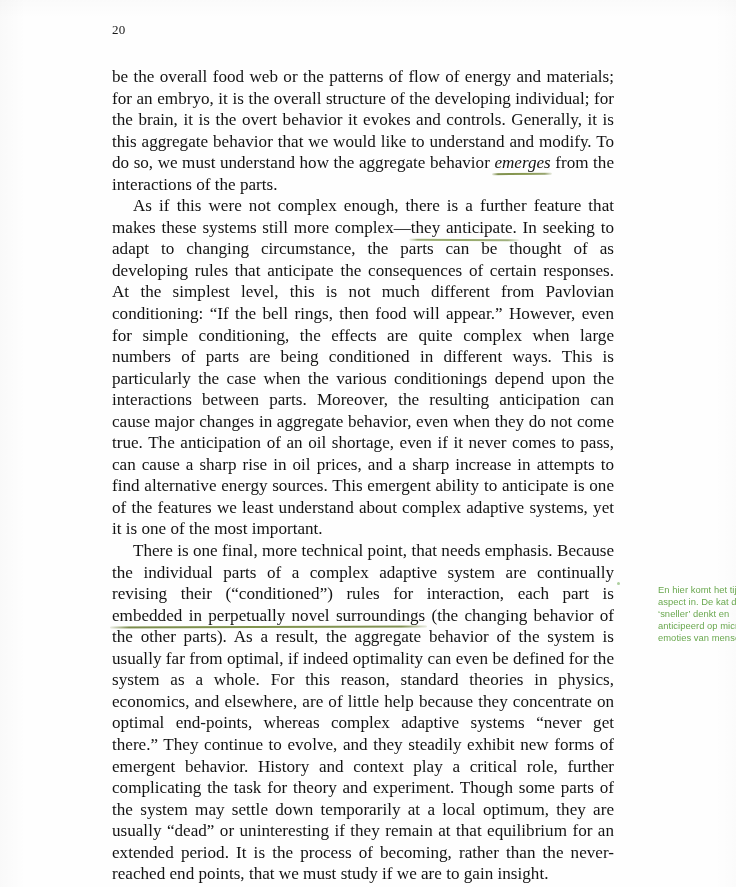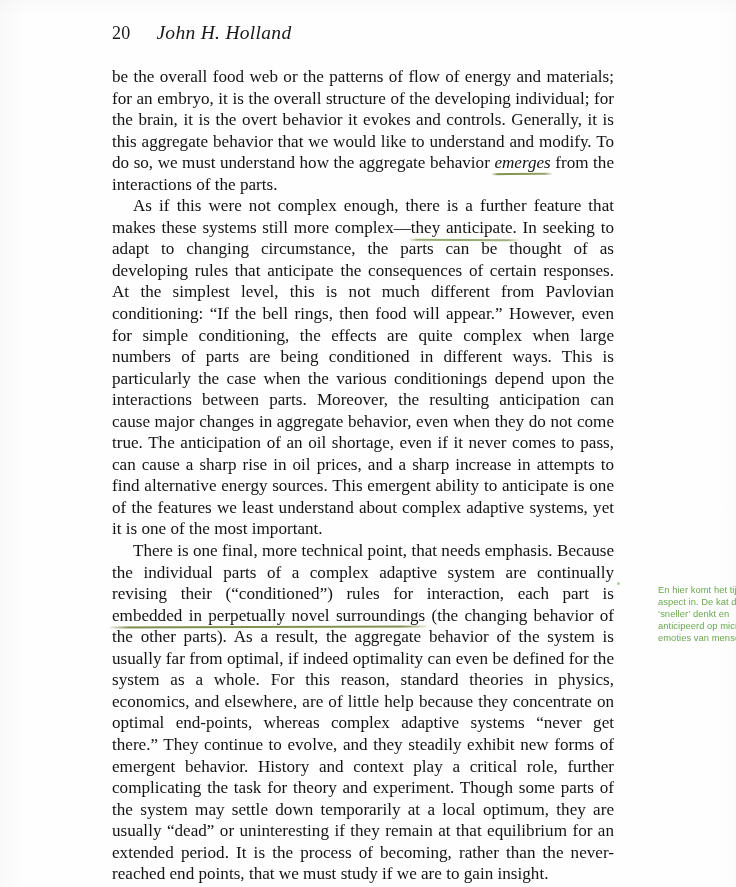--- a/index.html
+++ b/index.html
@@ -36,21 +36,21 @@
   .runhead {
     position: absolute;
     left: 112px;
     top: 22px;
     width: 502px;
     display: flex;
     align-items: baseline;
     color: #191919;
   }
   .runhead .folio {
-    font-size: 18px;
+    font-size: 13px;
     letter-spacing: .2px;
   }
   .runhead .author {
     font-style: italic;
     font-size: 19.5px;
     margin-left: 26px;
     letter-spacing: .3px;
   }
 
   
@@ -157,21 +157,20 @@
 </style>
 </head>
 <body>
 
 <div class="page">
 
   <div class="scan-tint"></div>
 
   <div class="runhead">
     <span class="folio">20</span>
-    <span class="author">John H. Holland</span>
   </div>
 
   <div class="column">
 
     <p><span>be the overall food web or the patterns of flow of energy and materials; for an embryo, it is the overall structure of the developing individual; for the brain, it is the overt behavior it evokes and controls. Generally, it is this aggregate behavior that we would like to understand and modify. To do so, we must understand how the aggregate behavior </span><em class="ital ul ul-a">emerges</em><span> from the interactions of the parts.</span></p>
 
     <p class="indent"><span>As if this were not complex enough, there is a further feature that makes these systems still more complex—</span><span class="ul ul-b">they anticipate.</span><span> In seeking to adapt to changing circumstance, the parts can be thought of as developing rules that anticipate the consequences of certain responses. At the simplest level, this is not much different from Pavlovian conditioning: “If the bell rings, then food will appear.” However, even for simple conditioning, the effects are quite complex when large numbers of parts are being conditioned in different ways. This is particularly the case when the various conditionings depend upon the interactions between parts. Moreover, the resulting anticipation can cause major changes in aggregate behavior, even when they do not come true. The anticipation of an oil shortage, even if it never comes to pass, can cause a sharp rise in oil prices, and a sharp increase in attempts to find alternative energy sources. This emergent ability to anticipate is one of the features we least understand about complex adaptive systems, yet it is one of the most important.</span></p>
 
     <p class="indent"><span>There is one final, more technical point, that needs emphasis. Because the individual parts of a complex adaptive system are continually revising their (“conditioned”) rules for interaction, each part is </span><span class="ul ul-c">embedded in perpetually novel surroundings</span><span> (the changing behavior of the other parts). As a result, the aggregate behavior of the system is usually far from optimal, if indeed optimality can even be defined for the system as a whole. For this reason, standard theories in physics, economics, and elsewhere, are of little help because they concentrate on optimal end-points, whereas complex adaptive systems “never get there.” They continue to evolve, and they steadily exhibit new forms of emergent behavior. History and context play a critical role, further complicating the task for theory and experiment. Though some parts of the system may settle down temporarily at a local optimum, they are usually “dead” or uninteresting if they remain at that equilibrium for an extended period. It is the process of becoming, rather than the never-reached end points, that we must study if we are to gain insight.</span></p>
 

